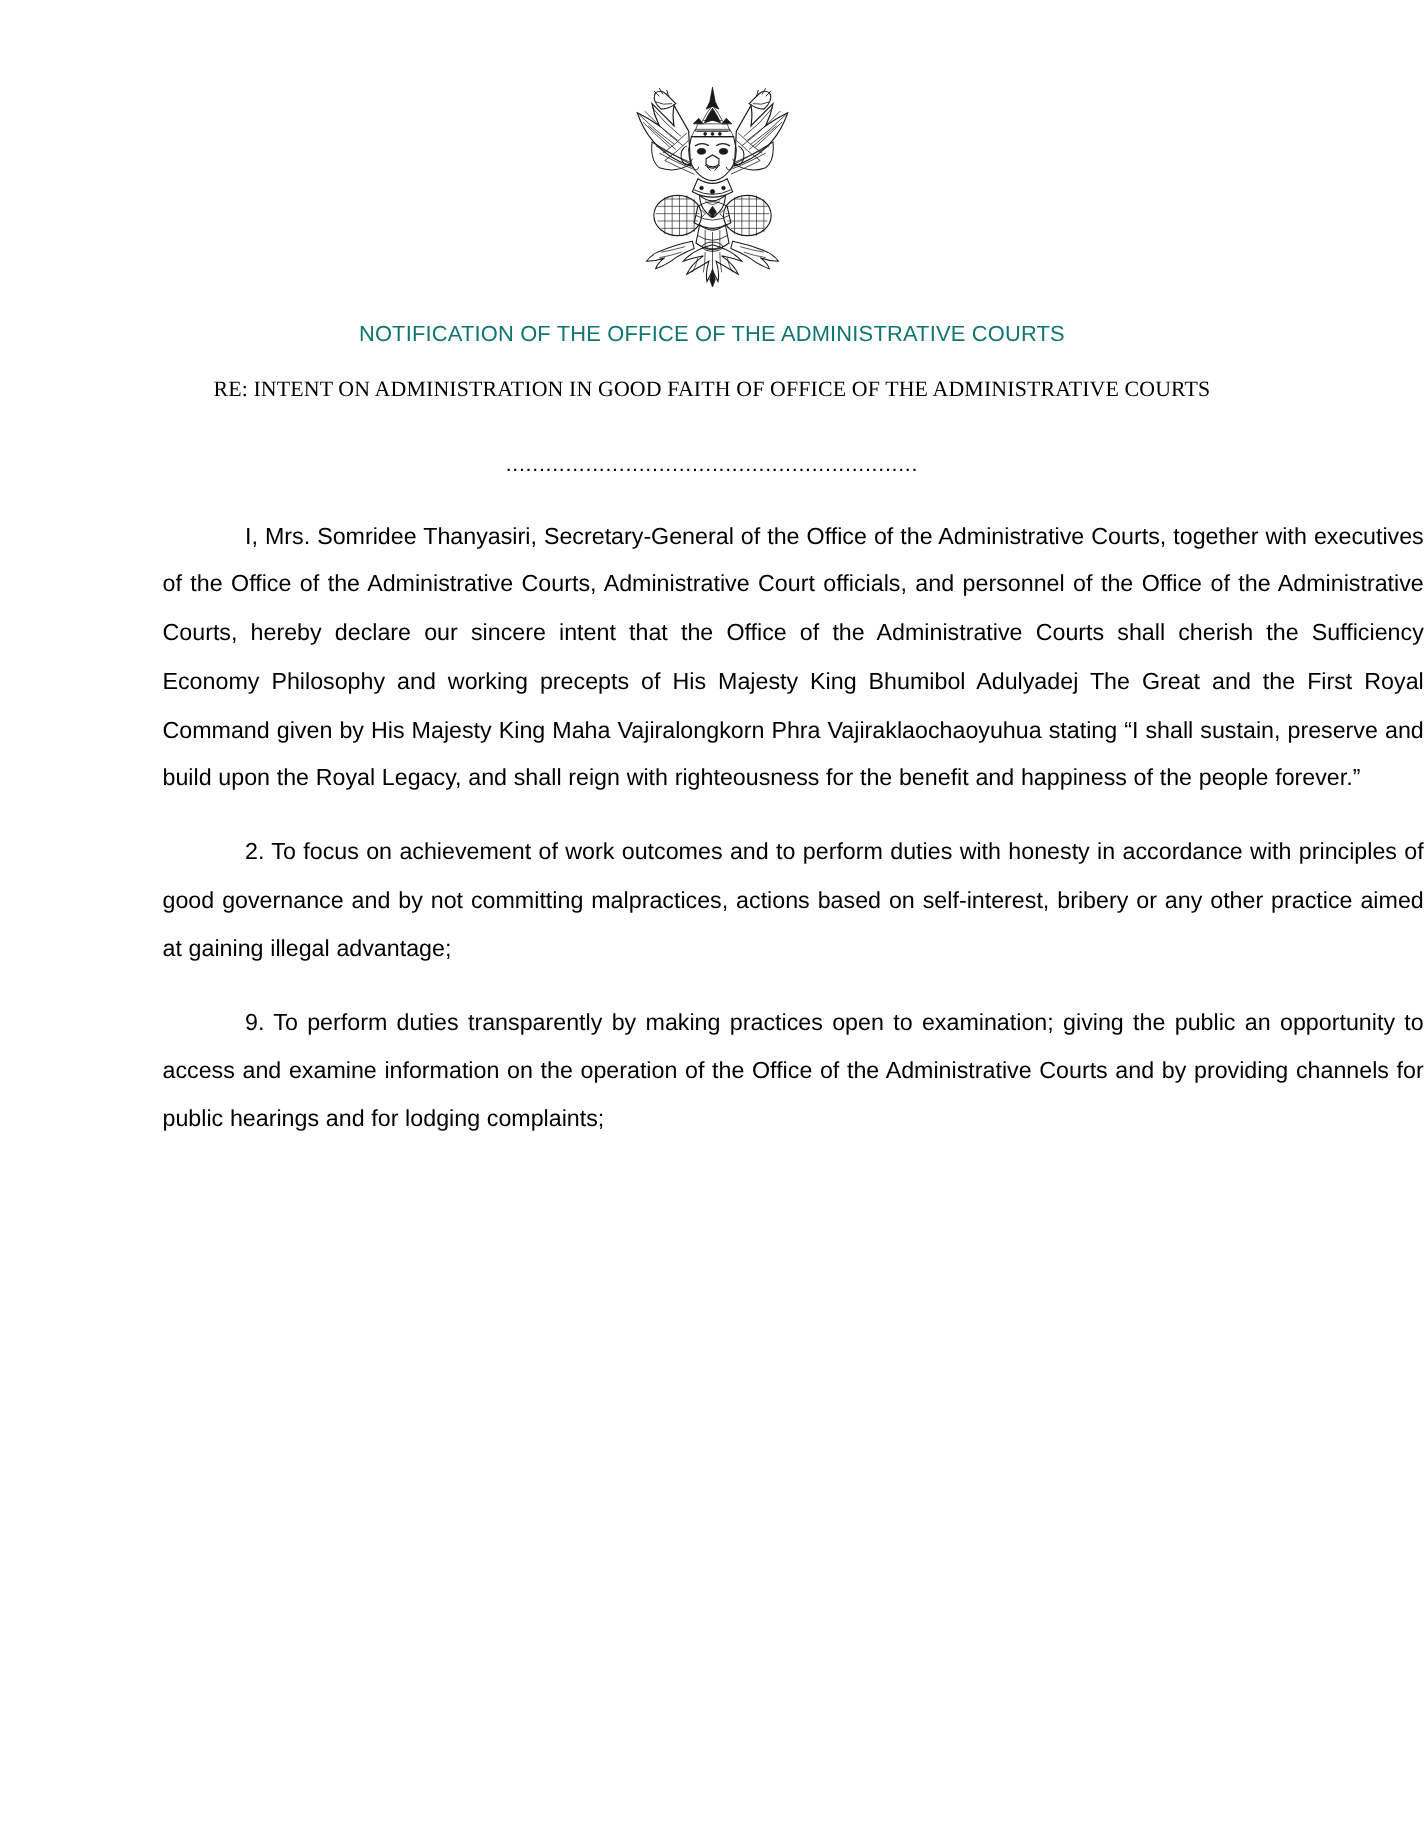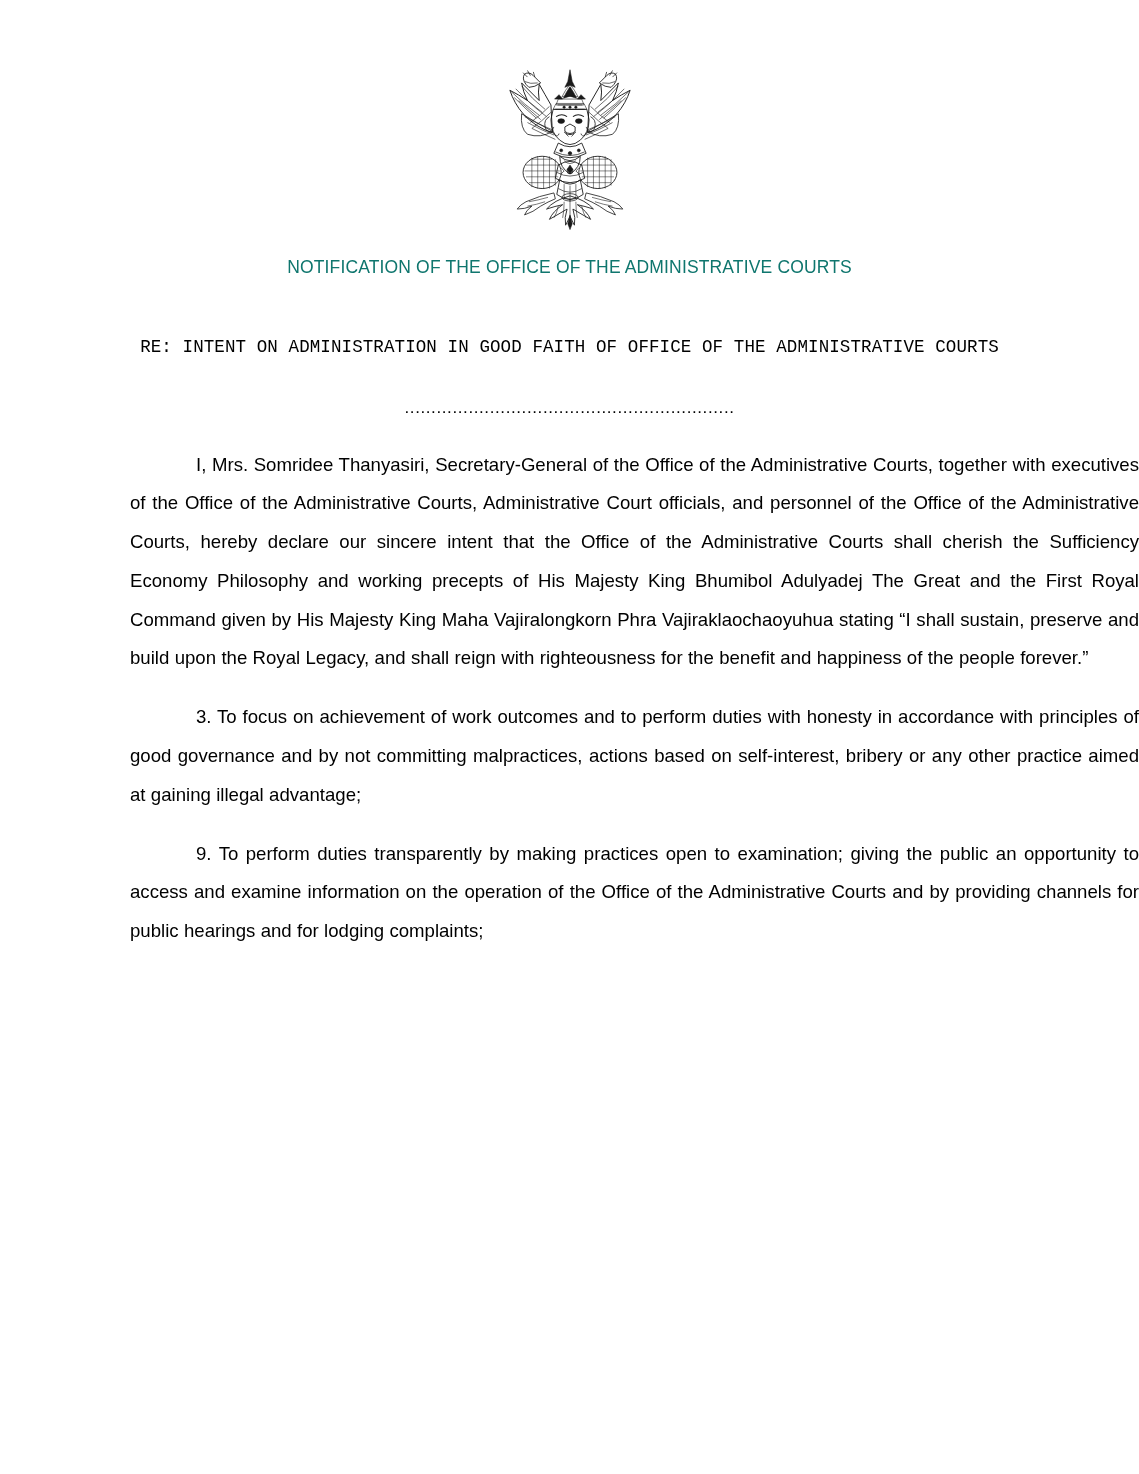--- a/index.html
+++ b/index.html
@@ -43,27 +43,27 @@
     text-align: center;
     font-family: "Liberation Sans", sans-serif;
     font-size: 17.5px;
     font-weight: 400;
     letter-spacing: 0.15px;
     line-height: 1.3;
     color: #0f766e;
   }
   .doc-subtitle {
     text-align: center;
-    font-family: Liberation Mono, monospace;
+    font-family: Liberation Serif, serif;
     font-size: 17.5px;
     font-weight: 400;
     letter-spacing: 0.1px;
     line-height: 1.3;
     color: #000;
-    margin-top: 57px;
+    margin-top: 21px;
   }
 
   
   .separator-row {
     margin-top: 40px;
     display: flex;
     justify-content: center;
   }
   .separator {
     font-family: "Liberation Sans", sans-serif;
@@ -207,17 +207,17 @@
     <div class="doc-title">NOTIFICATION OF THE OFFICE OF THE ADMINISTRATIVE COURTS</div>
     <div class="doc-subtitle">RE: INTENT ON ADMINISTRATION IN GOOD FAITH OF OFFICE OF THE ADMINISTRATIVE COURTS</div>
   </div>
 
   <div class="separator-row">
     <div class="separator">...............................................................</div>
   </div>
 
   <div class="body-block">
     <p class="para">I, Mrs. Somridee Thanyasiri, Secretary-General of the Office of the Administrative Courts, together with executives of the Office of the Administrative Courts, Administrative Court officials, and personnel of the Office of the Administrative Courts, hereby declare our sincere intent that the Office of the Administrative Courts shall cherish the Sufficiency Economy Philosophy and working precepts of His Majesty King Bhumibol Adulyadej The Great and the First Royal Command given by His Majesty King Maha Vajiralongkorn Phra Vajiraklaochaoyuhua stating “I shall sustain, preserve and build upon the Royal Legacy, and shall reign with righteousness for the benefit and happiness of the people forever.”</p>
-    <p class="para">3. To focus on achievement of work outcomes and to perform duties with honesty in accordance with principles of good governance and by not committing malpractices, actions based on self-interest, bribery or any other practice aimed at gaining illegal advantage;</p>
+    <p class="para">2. To focus on achievement of work outcomes and to perform duties with honesty in accordance with principles of good governance and by not committing malpractices, actions based on self-interest, bribery or any other practice aimed at gaining illegal advantage;</p>
     <p class="para">9. To perform duties transparently by making practices open to examination; giving the public an opportunity to access and examine information on the operation of the Office of the Administrative Courts and by providing channels for public hearings and for lodging complaints;</p>
   </div>
 
 </div>
 
 </body></html>

